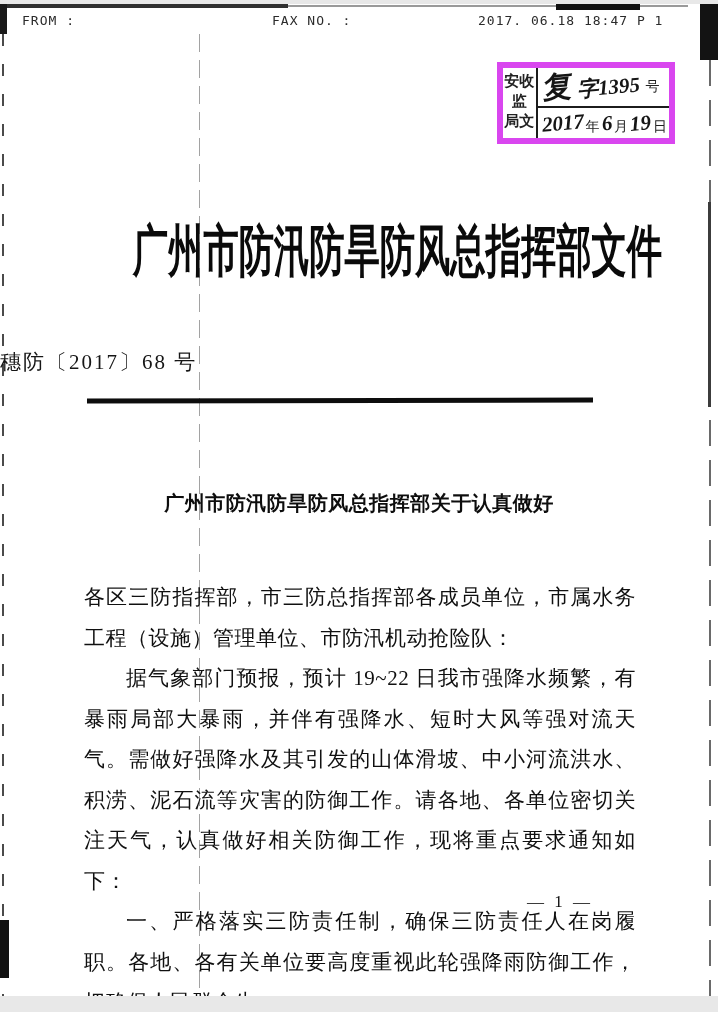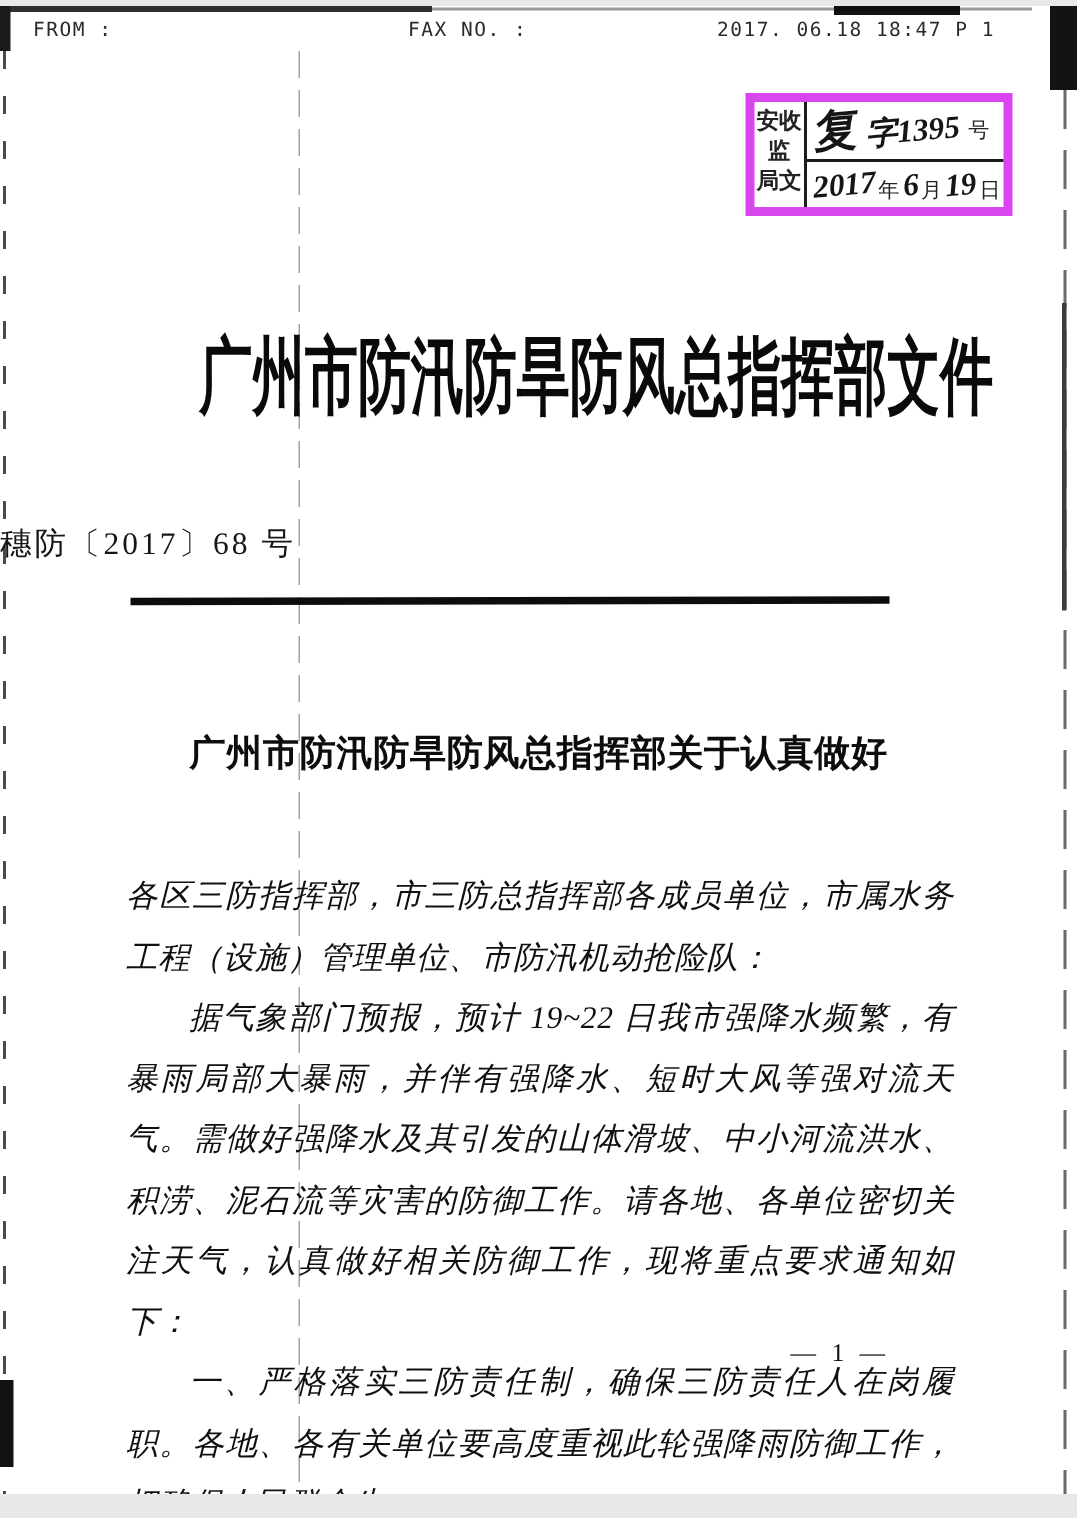--- a/index.html
+++ b/index.html
@@ -55,31 +55,31 @@
     font-size:21px; color:#161616; letter-spacing:2px;
   }
   .rule {
     position:absolute; top:394px; left:87px; width:506px; height:5px;
     background:#0d0d0d; transform:rotate(-0.12deg);
   }
 
   
   .doc-title {
     position:absolute; top:477px; left:0; width:718px; text-align:center;
-    font-size:24px; font-weight:bold; line-height:45px; color:#0d0d0d;
+    font-size:20px; font-weight:bold; line-height:45px; color:#0d0d0d;
     letter-spacing:0.5px;
   }
 
   
   .body-text {
     position:absolute; top:573px; left:84px; width:552px;
     font-size:21px; line-height:40.5px; text-align:justify;
     color:#101010; letter-spacing:0.5px;
   }
-  .body-text p { margin:0;font-style:italic; }
+  .body-text p { margin:0; }
   .indent { text-indent:2em; }
 
   .page-num {
     position:absolute; top:888px; left:527px;
     font-size:17px; letter-spacing:3px; color:#111; white-space:nowrap;
   }
 
   
   .art { position:absolute; pointer-events:none; }
   .edge-top-1 { left:0; top:0; width:288px; height:4px; background:#303030; }

